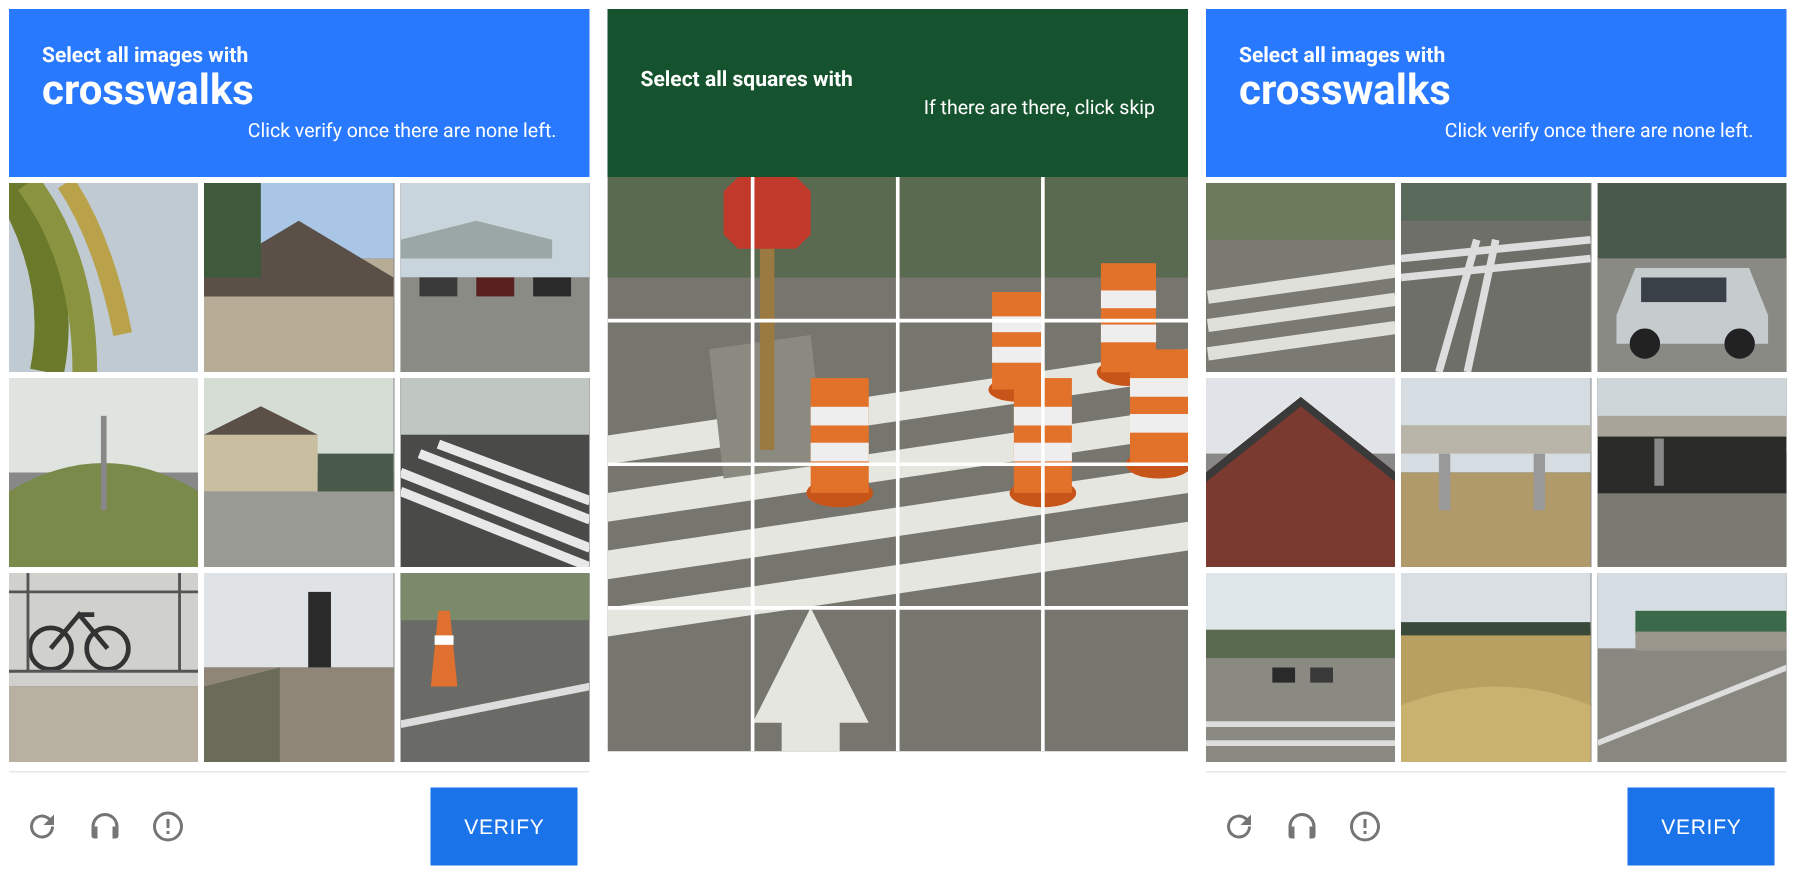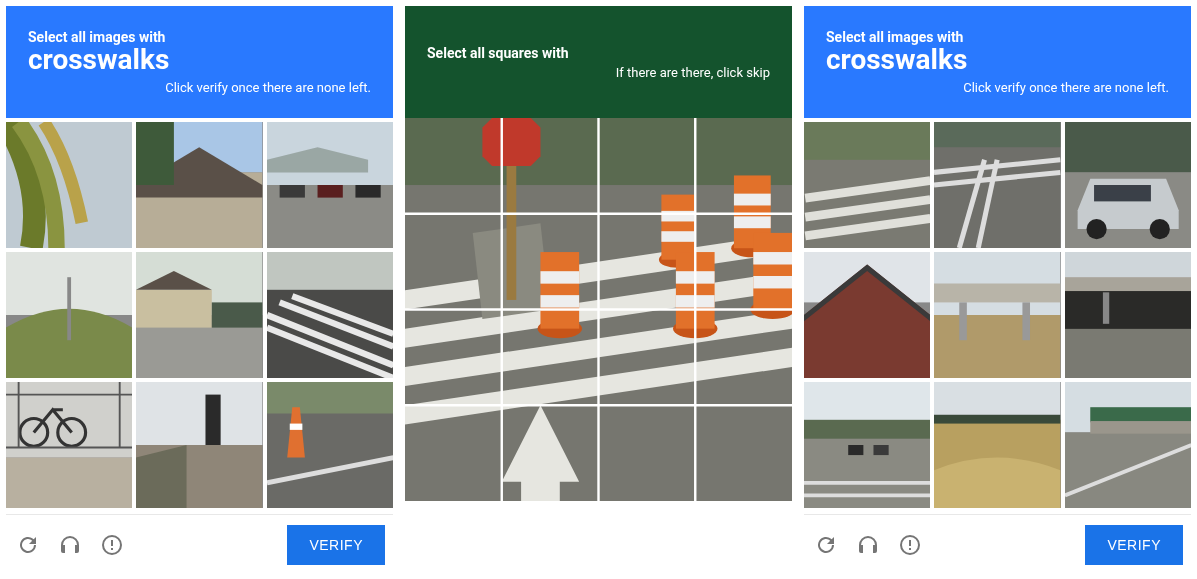--- a/index.html
+++ b/index.html
@@ -65,21 +65,21 @@
     cursor: pointer;
     display:flex; align-items:center; justify-content:center;
   }
   .icon-btn svg { width: 24px; height:24px; fill:#757575; }
   .spacer { flex: 1; }
   .action-btn {
     background: #1a73e8;
     color: #fff;
     border: none;
     padding: 0 22px;
-    height: 40px;
+    height: 52px;
     font-size: 14px;
     font-weight: 500;
     letter-spacing: .5px;
     cursor: pointer;
   }
 </style>
 </head>
 <body>
 
 <div class="row">

